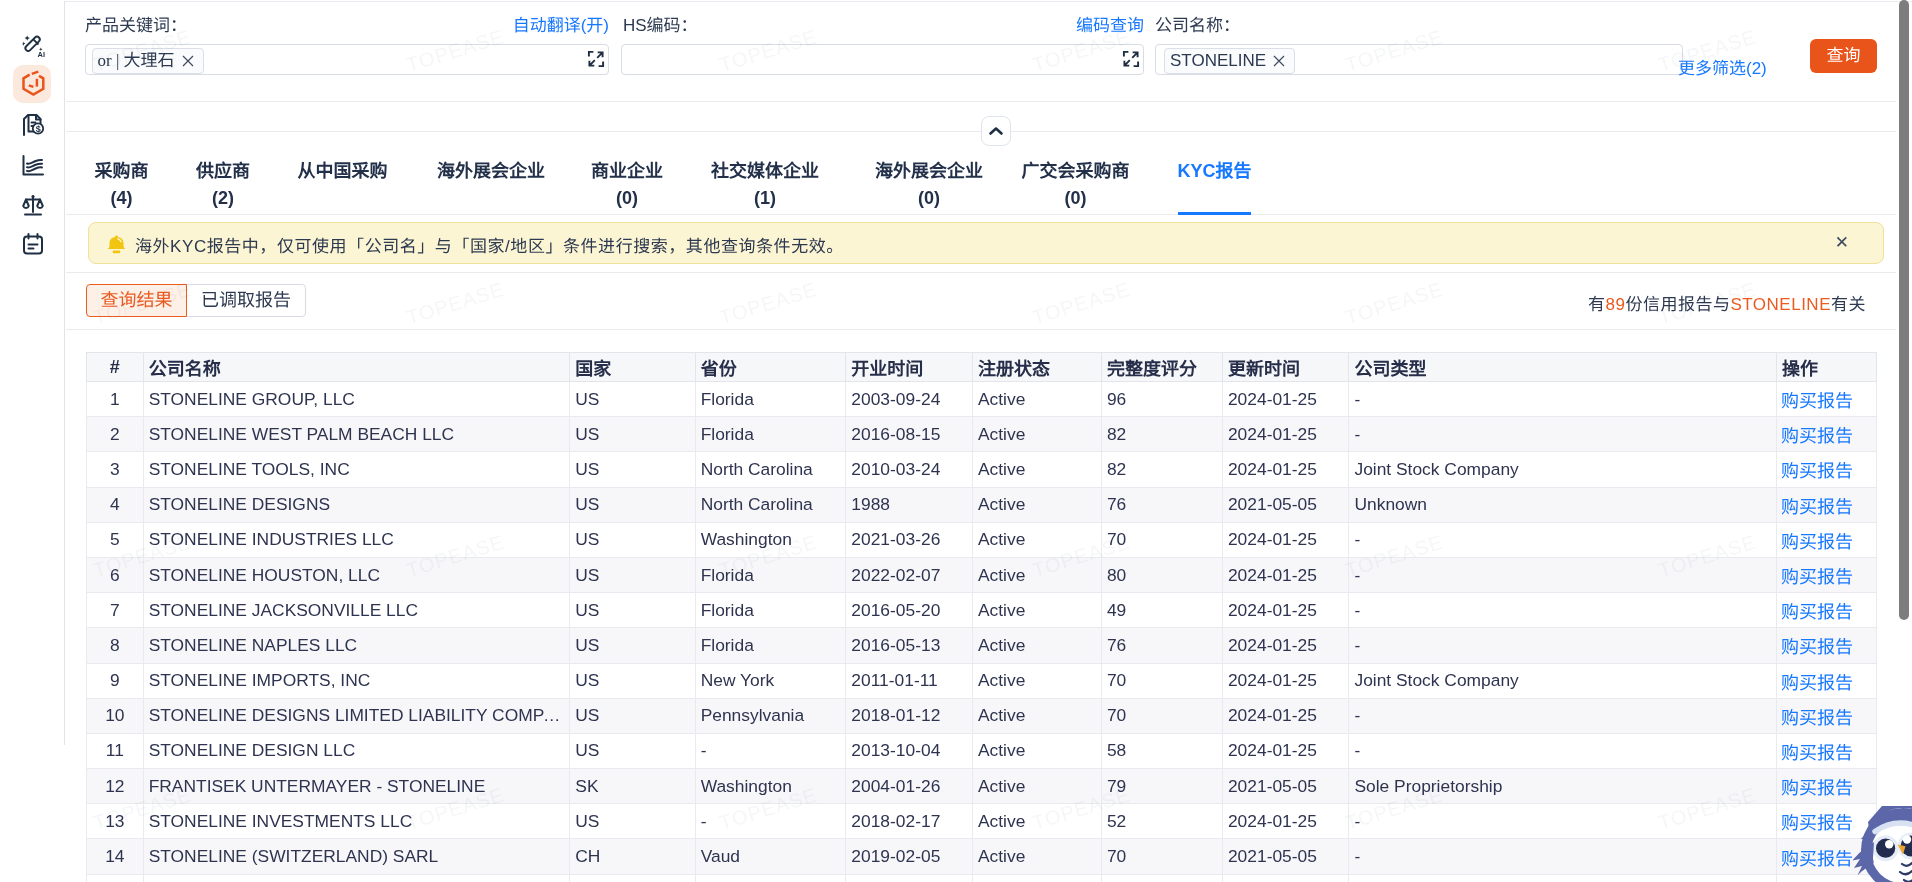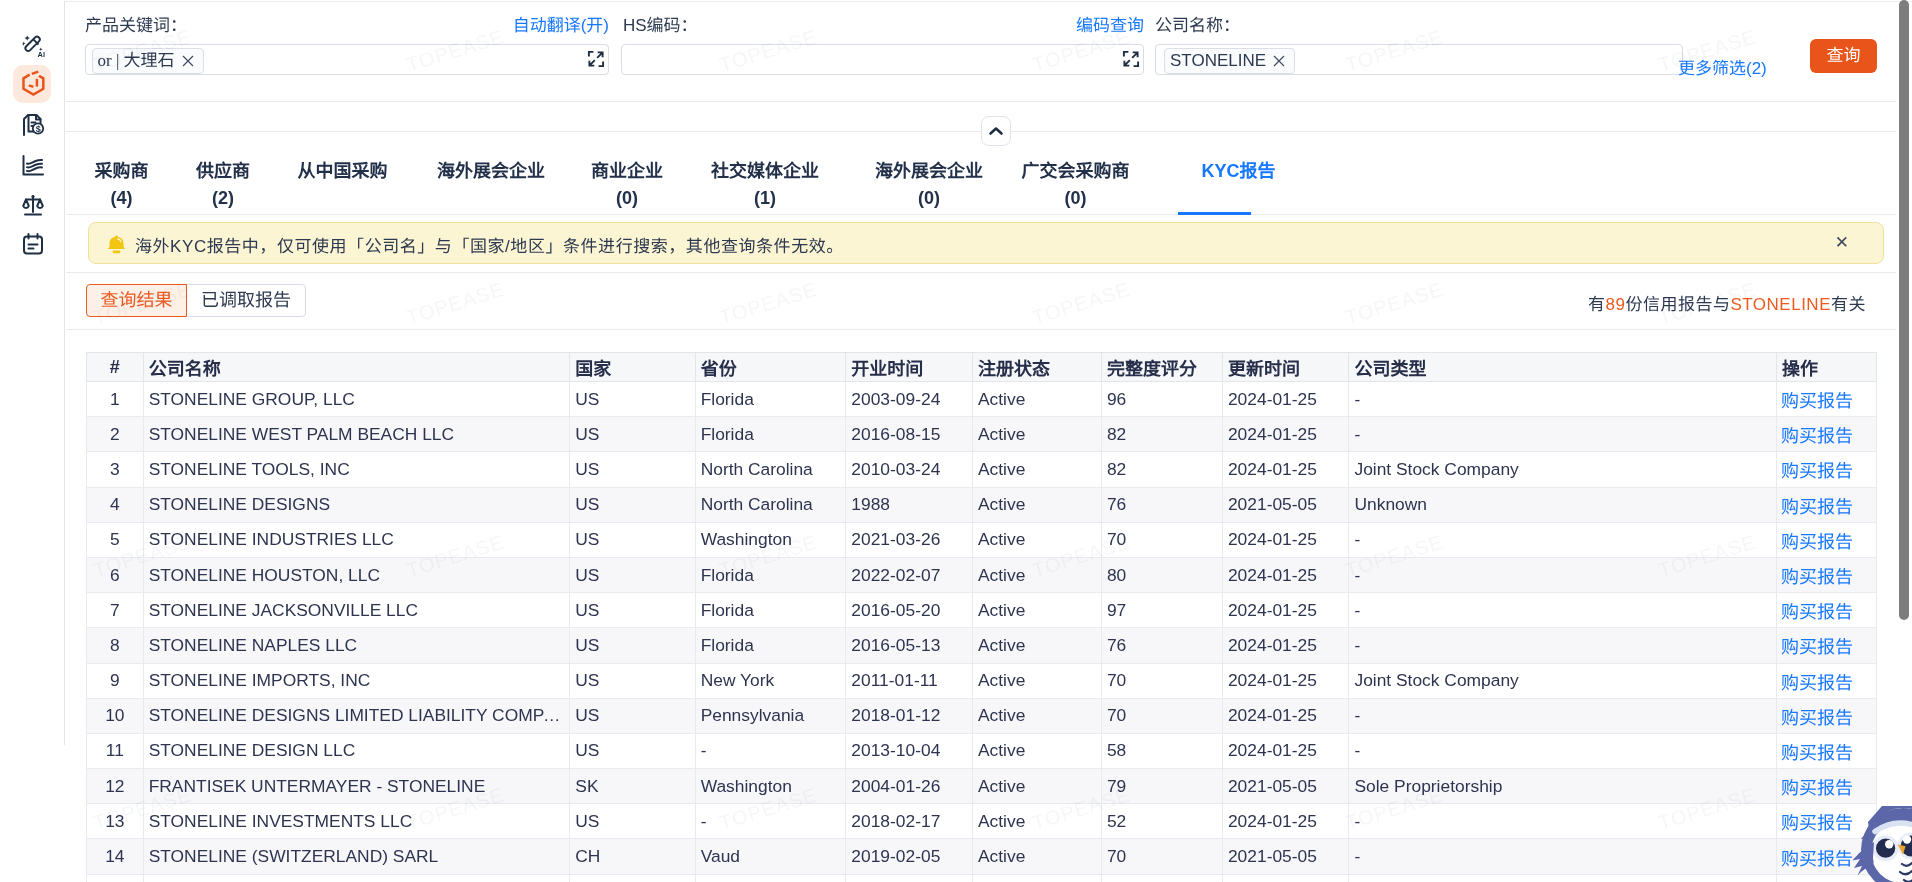--- a/index.html
+++ b/index.html
@@ -155,21 +155,21 @@
   <div class="abs divl" style="top:131px;"></div>
 
   <div class="abs tab" style="left:121.5px;">采购商<span class="cnt">(4)</span></div>
   <div class="abs tab" style="left:223px;">供应商<span class="cnt">(2)</span></div>
   <div class="abs tab" style="left:342.6px;">从中国采购</div>
   <div class="abs tab" style="left:491px;">海外展会企业</div>
   <div class="abs tab" style="left:627px;">商业企业<span class="cnt">(0)</span></div>
   <div class="abs tab" style="left:765px;">社交媒体企业<span class="cnt">(1)</span></div>
   <div class="abs tab" style="left:920px;margin-left:9px;">海外展会企业<span class="cnt">(0)</span></div>
   <div class="abs tab" style="left:1075.4px;">广交会采购商<span class="cnt">(0)</span></div>
-  <div class="abs tab" style="left:1214.5px; color:#1677ff;margin-left:24px;">KYC报告</div>
+  <div class="abs tab" style="left:1214.5px; color:#1677ff;">KYC报告</div>
   <div class="abs" id="kycu"></div>
   <div class="abs divl" style="top:214px;"></div>
   <div class="abs divl" style="top:272px;"></div>
   <div class="abs divl" style="top:329px;"></div>
 
   <div class="abs" id="banner">
     <span class="abs" style="left:17.5px; top:12px;"><svg width="19" height="20" viewBox="0 0 19 20">
           <path fill="#f1c512" d="M9.5 0.6c0.85 0 1.45 0.55 1.45 1.35a7.2 6.2 0 0 1 5.55 6v3.1q0 1.7 1.5 2.7l0.5 0.35H0.5l0.5-0.35q1.5-1 1.5-2.7V7.95a7.2 6.2 0 0 1 5.55-6C8.05 1.15 8.65 0.6 9.5 0.6z"></path>
           <rect x="5.6" y="15.6" width="7.8" height="2.6" rx="1.3" fill="#f1c512"></rect>
           <path d="M10.8 3.9 q2.4 0.5 3.1 2.6" stroke="#fdf6d2" stroke-width="1.4" fill="none" stroke-linecap="round"></path>
@@ -283,21 +283,21 @@
             <td>-</td>
             <td class="op"><a>购买报告</a></td>
           </tr>
         <tr>
             <td class="c">7</td>
             <td class="nm">STONELINE JACKSONVILLE LLC</td>
             <td>US</td>
             <td>Florida</td>
             <td>2016-05-20</td>
             <td>Active</td>
-            <td>97</td>
+            <td>49</td>
             <td>2024-01-25</td>
             <td>-</td>
             <td class="op"><a>购买报告</a></td>
           </tr>
         <tr>
             <td class="c">8</td>
             <td class="nm">STONELINE NAPLES LLC</td>
             <td>US</td>
             <td>Florida</td>
             <td>2016-05-13</td>

